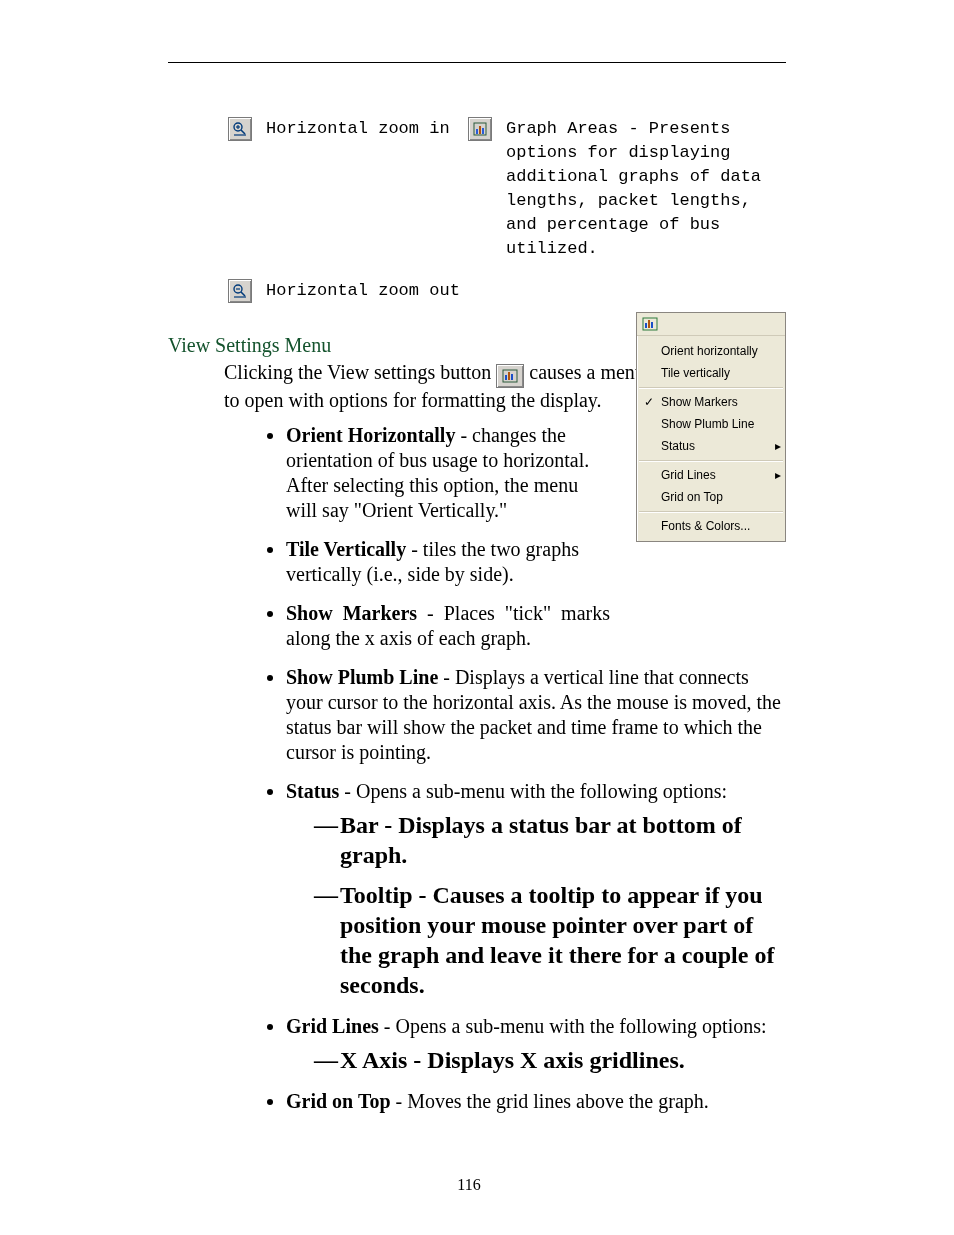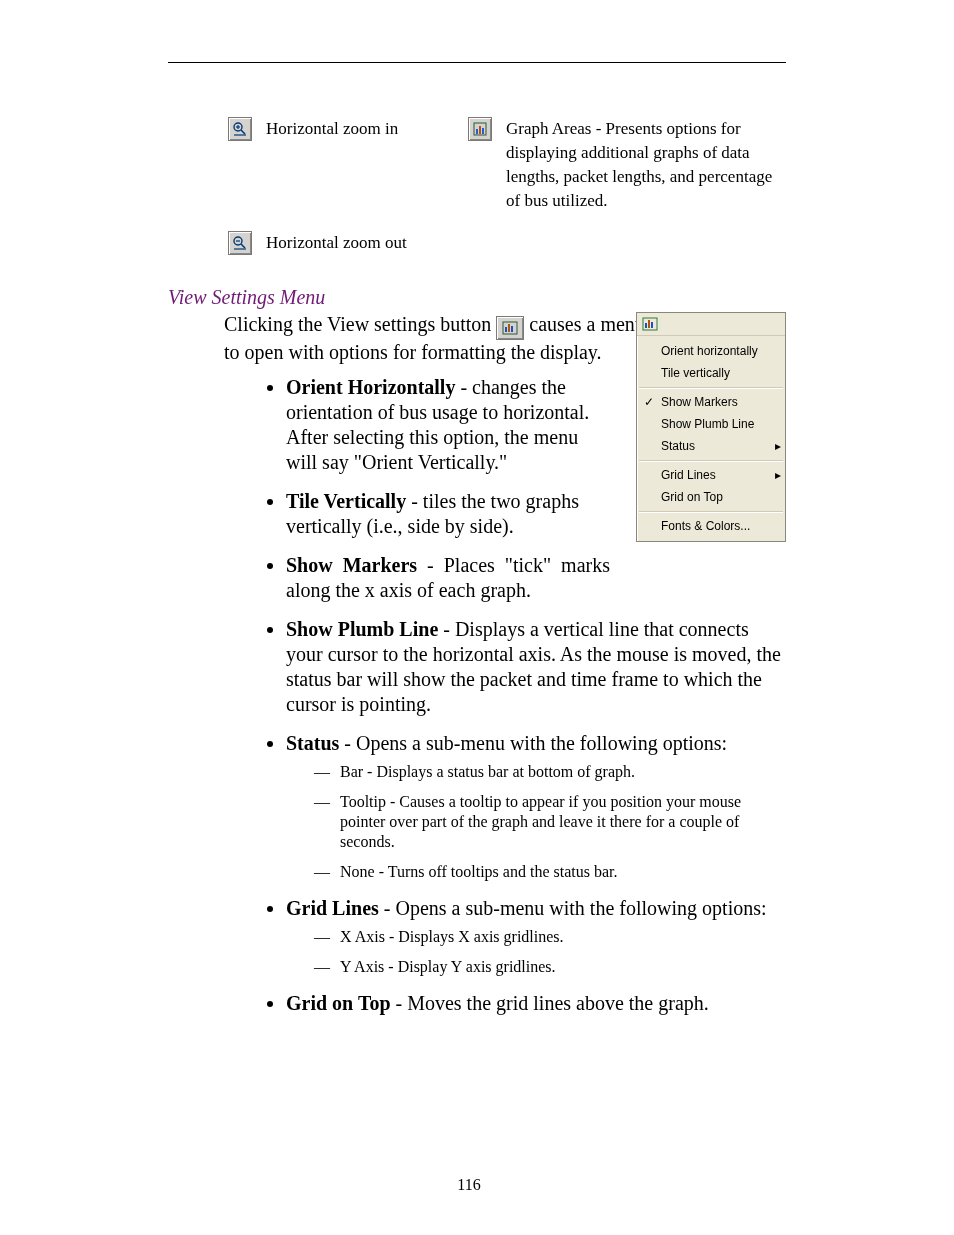--- a/index.html
+++ b/index.html
@@ -8,30 +8,30 @@
   .hdr .ctr{flex:1;text-align:center;}
   .rule{border:none;border-top:1.5px solid #000;margin:2px 0 54px 0;}
   .tb{
     width:24px;height:24px;display:inline-flex;align-items:center;justify-content:center;
     background:#d6d3ce;border:1px solid #7a7a7a;
     box-shadow:inset 1px 1px 0 #fff, inset -1px -1px 0 #888;
     box-sizing:border-box;vertical-align:middle;
   }
   .row{display:flex;align-items:flex-start;}
   .row.first{margin-left:60px;}
-  .row.first .lbl{font-size:17px;margin-left:14px;line-height:24px;}
-  .subheading{font-style:italic;font-size:20px;color:#701a75;margin:30px 0 2px 0;}
+  .row.first .lbl{font-size:17px;margin-left:14px;line-height:24px;font-family:Liberation Mono, monospace;}
+  .subheading{font-size:20px;color:#14532d;margin:30px 0 2px 0;}
   .para{margin-left:56px;font-size:20px;}
   .inline-btn{display:inline-flex;align-items:center;justify-content:center;width:26px;height:22px;
     background:#d6d3ce;border:1px solid #7a7a7a;box-shadow:inset 1px 1px 0 #fff, inset -1px -1px 0 #888;
     vertical-align:-4px;}
   .twocol{margin-left:56px;margin-top:10px;}
   ul.bul{list-style:disc;margin:0;padding-left:76px;font-size:20px;}
   ul.bul>li{margin-bottom:14px;}
-  ul.dash{list-style:none;margin:6px 0 0 0;padding-left:28px;font-size:16px;}
+  ul.dash{list-style:none;margin:6px 0 0 0;padding-left:28px;font-size:24px;font-weight:bold;}
   ul.dash>li{margin-bottom:10px;position:relative;padding-left:26px;}
   ul.dash>li:before{content:"—";position:absolute;left:0;top:0;}
   .b{font-weight:bold;}
   
   .popup{position:absolute;right:168px;top:312px;width:148px;background:#ece9d8;
     border:1px solid #8a8680;box-shadow:1px 1px 0 #fff inset;font-family:Tahoma,Verdana,sans-serif;
     font-size:12px;color:#000;}
   .pop-hdr{height:22px;background:#ece9d8;border-bottom:1px solid #cfcab8;display:flex;align-items:center;padding-left:4px;}
   .pop-hdr-icon{width:18px;height:16px;display:flex;align-items:center;justify-content:center;}
   .pop-body{padding:4px 0;}
@@ -109,27 +109,25 @@
       <li><span class="b">Orient Horizontally</span><span> - changes the orientation of bus usage to horizontal. After selecting this option, the menu will say "Orient Vertically."</span></li>
       <li><span class="b">Tile Vertically</span><span> - tiles the two graphs vertically (i.e., side by side).</span></li>
       <li style="text-align:justify;"><span class="b">Show Markers</span><span> - Places "tick" marks along the x axis of each graph.</span></li>
     </ul>
     <ul class="bul" style="padding-left:62px;padding-right:0;">
       <li><span class="b">Show Plumb Line</span><span> - Displays a vertical line that connects your cursor to the horizontal axis. As the mouse is moved, the status bar will show the packet and time frame to which the cursor is pointing.</span></li>
       <li><span class="b">Status</span><span> - Opens a sub-menu with the following options:</span>
         <ul class="dash">
           <li>Bar - Displays a status bar at bottom of graph.</li>
           <li>Tooltip - Causes a tooltip to appear if you position your mouse pointer over part of the graph and leave it there for a couple of seconds.</li>
-          <li>None - Turns off tooltips and the status bar.</li>
         </ul>
       </li>
       <li><span class="b">Grid Lines</span><span> - Opens a sub-menu with the following options:</span>
         <ul class="dash">
           <li>X Axis - Displays X axis gridlines.</li>
-          <li>Y Axis - Display Y axis gridlines.</li>
         </ul>
       </li>
       <li><span class="b">Grid on Top</span><span> - Moves the grid lines above the graph.</span></li>
     </ul>
   </div>
 
   <div class="popup">
     <div class="pop-hdr">
       <span class="pop-hdr-icon">
         <svg width="16" height="14" viewBox="0 0 16 14">

